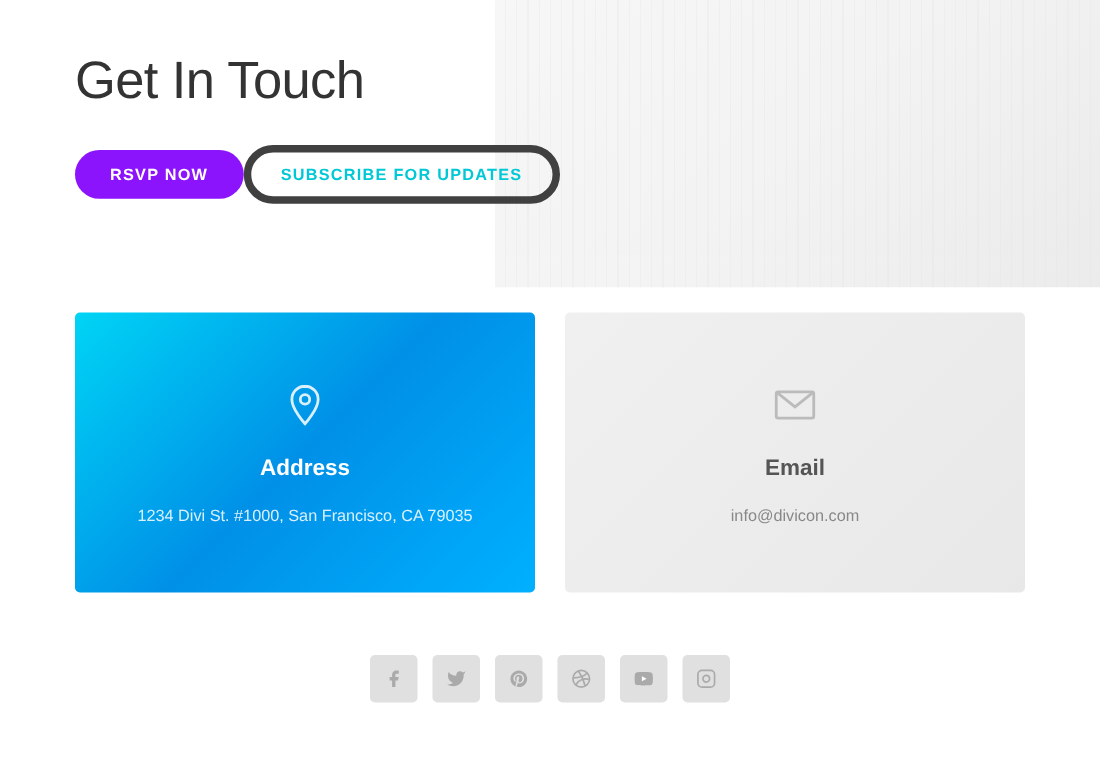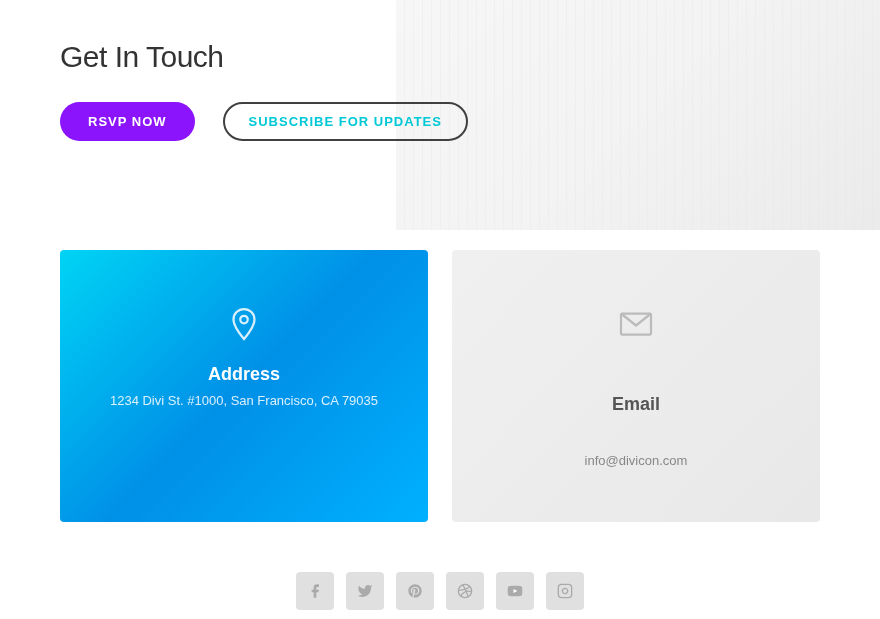--- a/index.html
+++ b/index.html
@@ -43,50 +43,50 @@
         rgba(200,200,200,0.3) 9px
       );
     }
 
     .hero-content {
       position: relative;
       z-index: 2;
     }
 
     .page-title {
-      font-size: 30px;
+      font-size: 42px;
       font-weight: 300;
       color: #333;
       margin-bottom: 28px;
       letter-spacing: -0.5px;
     }
 
     .buttons-row {
       display: flex;
-      gap: 28px;
+      gap: 0;
       align-items: center;
     }
 
     .btn-rsvp {
       background: #8c14fc;
       color: #fff;
       border: none;
       border-radius: 30px;
       padding: 12px 28px;
       font-size: 13px;
       font-weight: 700;
       letter-spacing: 1px;
       cursor: pointer;
       text-transform: uppercase;
     }
 
     .btn-subscribe {
       background: transparent;
       color: #00c8d6;
-      border: 2px solid #404040;
+      border: 6px solid #404040;
       border-radius: 30px;
       padding: 10px 24px;
       font-size: 13px;
       font-weight: 700;
       letter-spacing: 1px;
       cursor: pointer;
       text-transform: uppercase;
     }
 
     
@@ -112,41 +112,40 @@
       background: linear-gradient(135deg, #00d4f5 0%, #0090e7 50%, #00b0ff 100%);
     }
 
     .card-phone {
       background: linear-gradient(135deg, #8c14fc 0%, #c040fb 50%, #9b59b6 100%);
     }
 
     .card-email {
       background: linear-gradient(135deg, #f0f0f0 0%, #e8e8e8 100%);
       border: none;
-      gap: 30px;
     }
 
     .card-icon {
       width: 48px;
       height: 48px;
       margin-bottom: 16px;
       display: flex;
       align-items: center;
       justify-content: center;
     }
 
     .card-icon svg {
       width: 36px;
       height: 36px;
     }
 
     .card-title {
       font-size: 18px;
       font-weight: 600;
-      margin-bottom: 6px;
+      margin-bottom: 18px;
     }
 
     .card-address .card-title,
     .card-phone .card-title {
       color: #fff;
     }
 
     .card-email .card-title {
       color: #555;
     }

